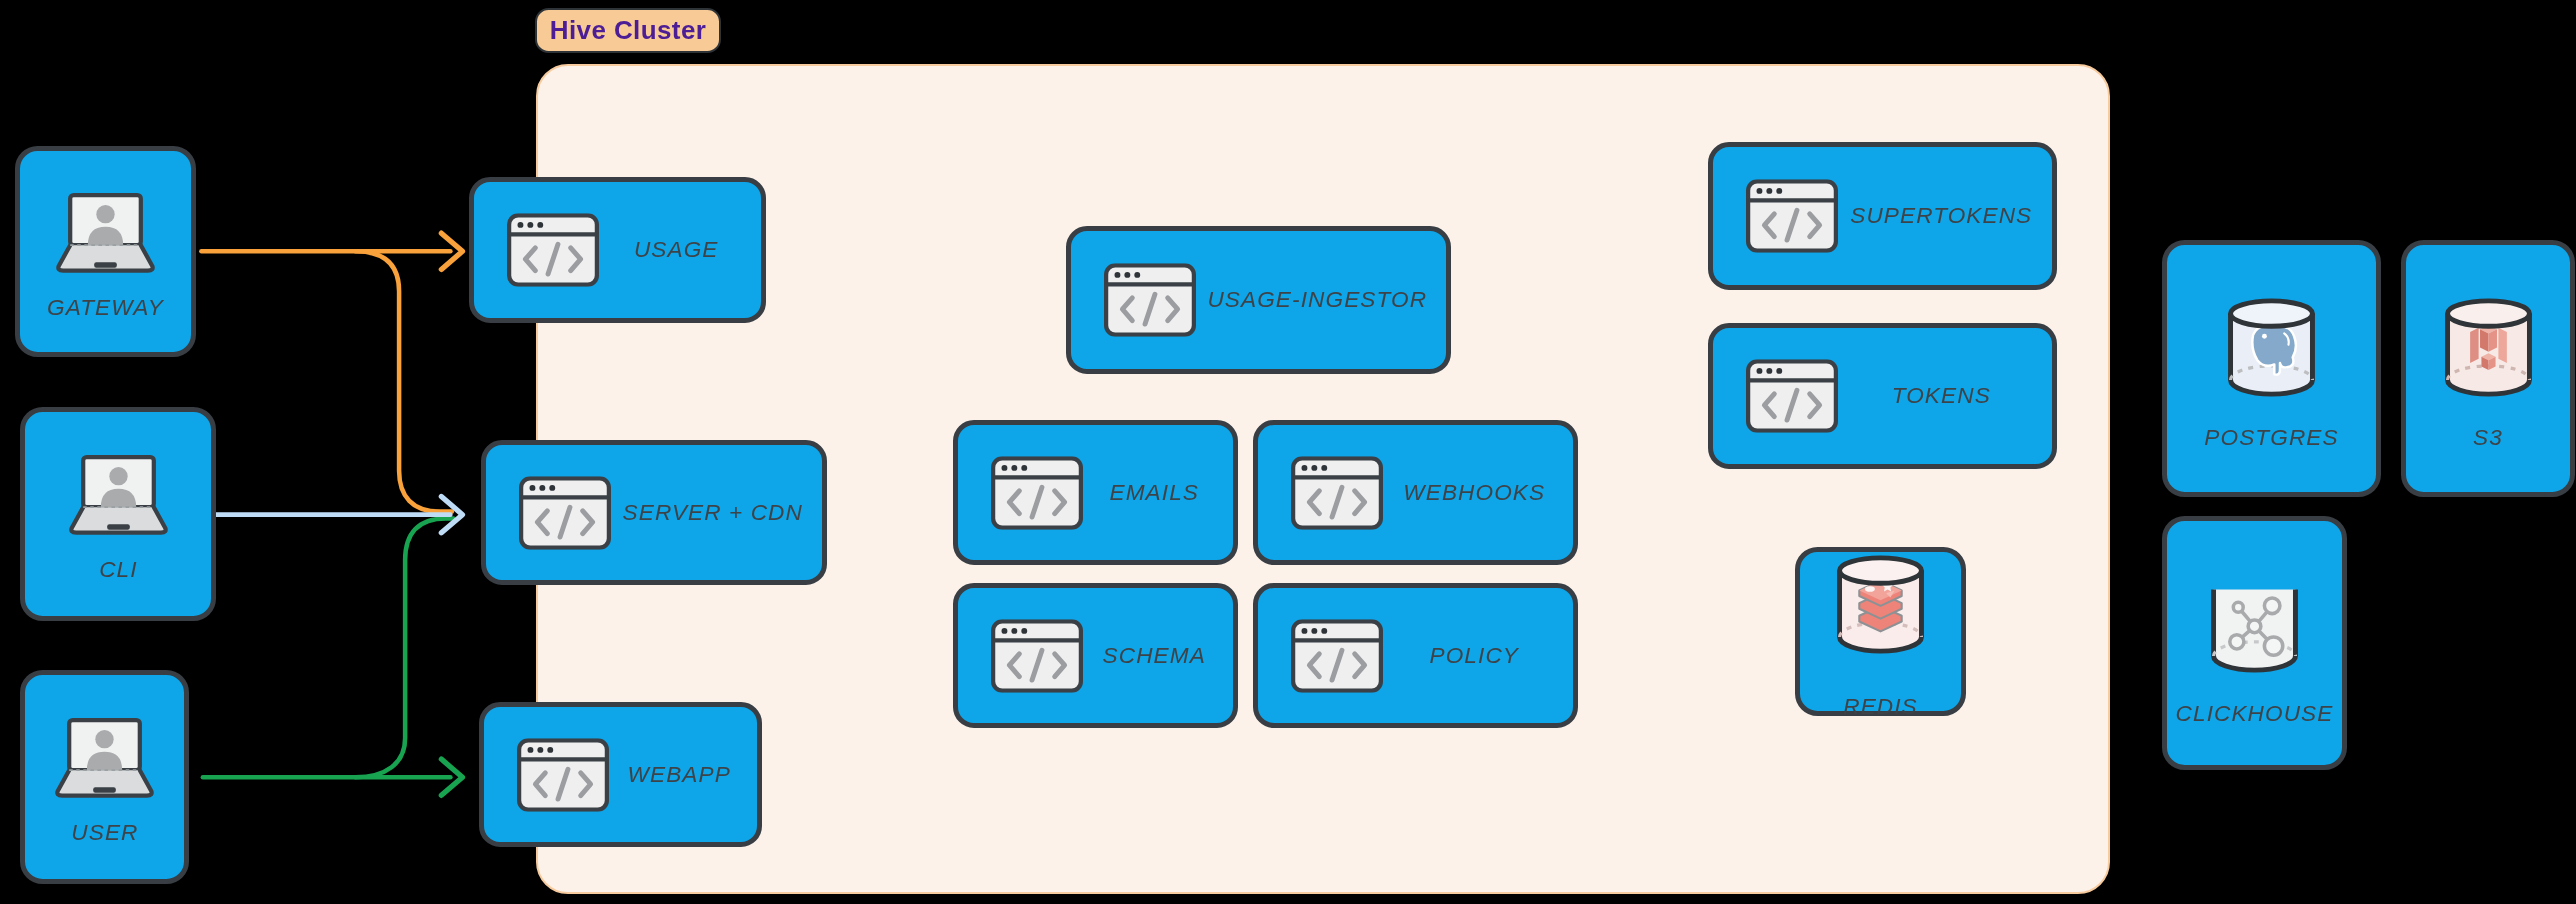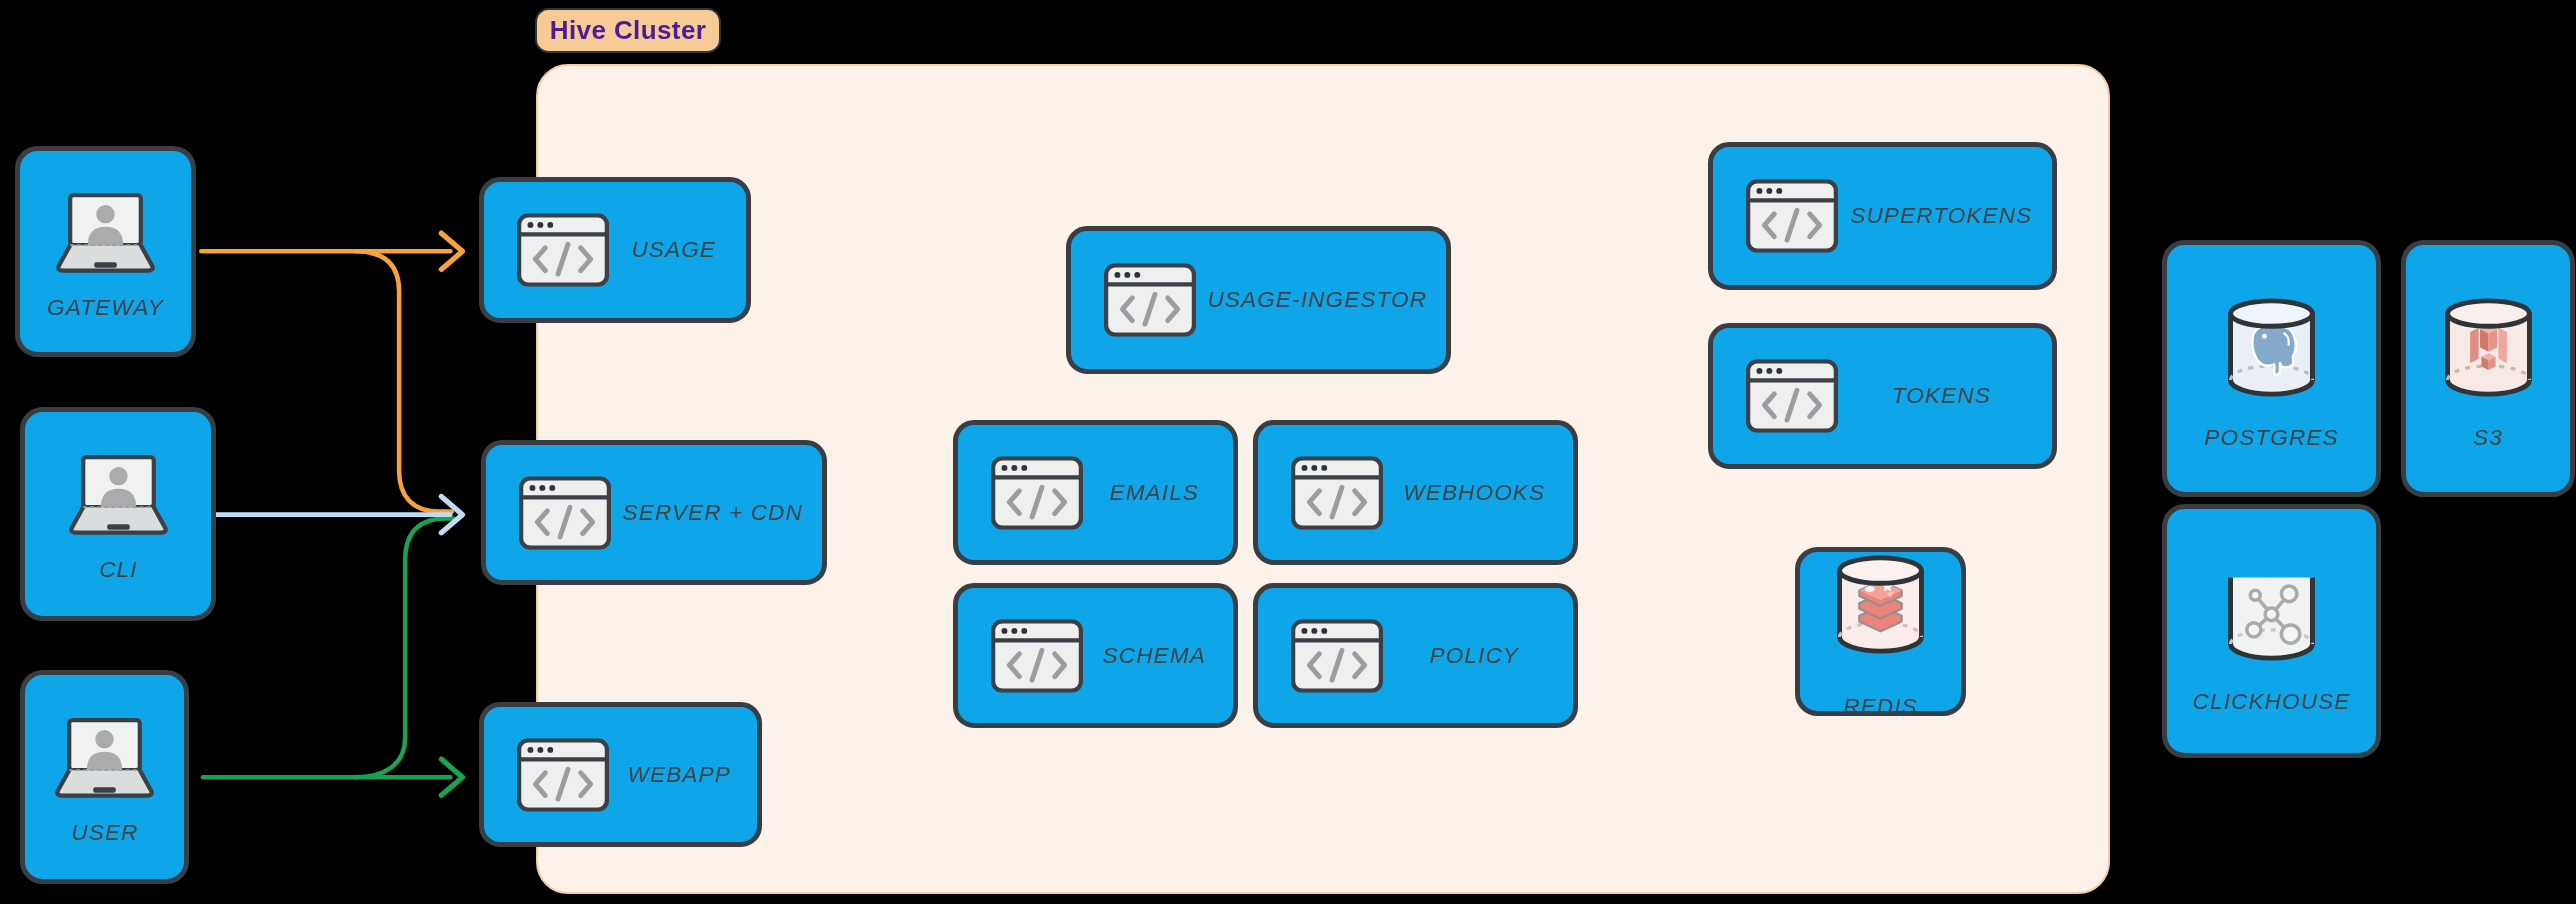--- a/index.html
+++ b/index.html
@@ -160,21 +160,21 @@
       </svg>
     <div class="label">CLI</div>
   </div>
   <div class="node col" style="left:20.4px;top:670px;width:169px;height:214px">
     <svg class="icon" viewBox="0 0 160 120" style="width:113px;height:85px">
         <use href="#sym-laptop"></use>
       </svg>
     <div class="label">USER</div>
   </div>
 
-  <div class="node row" style="left:479px;top:177px;width:272px;height:146px">
+  <div class="node row" style="left:469px;top:177px;width:297px;height:146px">
     <svg class="icon" viewBox="0 0 130 104" style="width:92px;height:74px">
         <use href="#sym-browser"></use>
       </svg>
     <div class="label">USAGE</div>
   </div>
   <div class="node row" style="left:481px;top:440px;width:346px;height:145px">
     <svg class="icon" viewBox="0 0 130 104" style="width:92px;height:74px">
         <use href="#sym-browser"></use>
       </svg>
     <div class="label">SERVER + CDN</div>
@@ -241,21 +241,21 @@
         <use href="#sym-db-postgres"></use>
       </svg>
     <div class="label">POSTGRES</div>
   </div>
   <div class="node col" style="left:2401px;top:240px;width:174px;height:257px;gap:21px;padding-top:4.5px">
     <svg class="icon" viewBox="0 0 140 160" style="width:99px;height:113px">
         <use href="#sym-db-s3"></use>
       </svg>
     <div class="label">S3</div>
   </div>
-  <div class="node col" style="left:2162px;top:504px;width:219px;height:254px;gap:21px;padding-top:7px">
+  <div class="node col" style="left:2162px;top:516px;width:185px;height:254px;gap:21px;padding-top:7px">
     <svg class="icon" viewBox="0 0 140 160" style="width:99px;height:113px">
         <use href="#sym-db-net"></use>
       </svg>
     <div class="label">CLICKHOUSE</div>
   </div>
 
 </div>
 
 
 </body></html>

